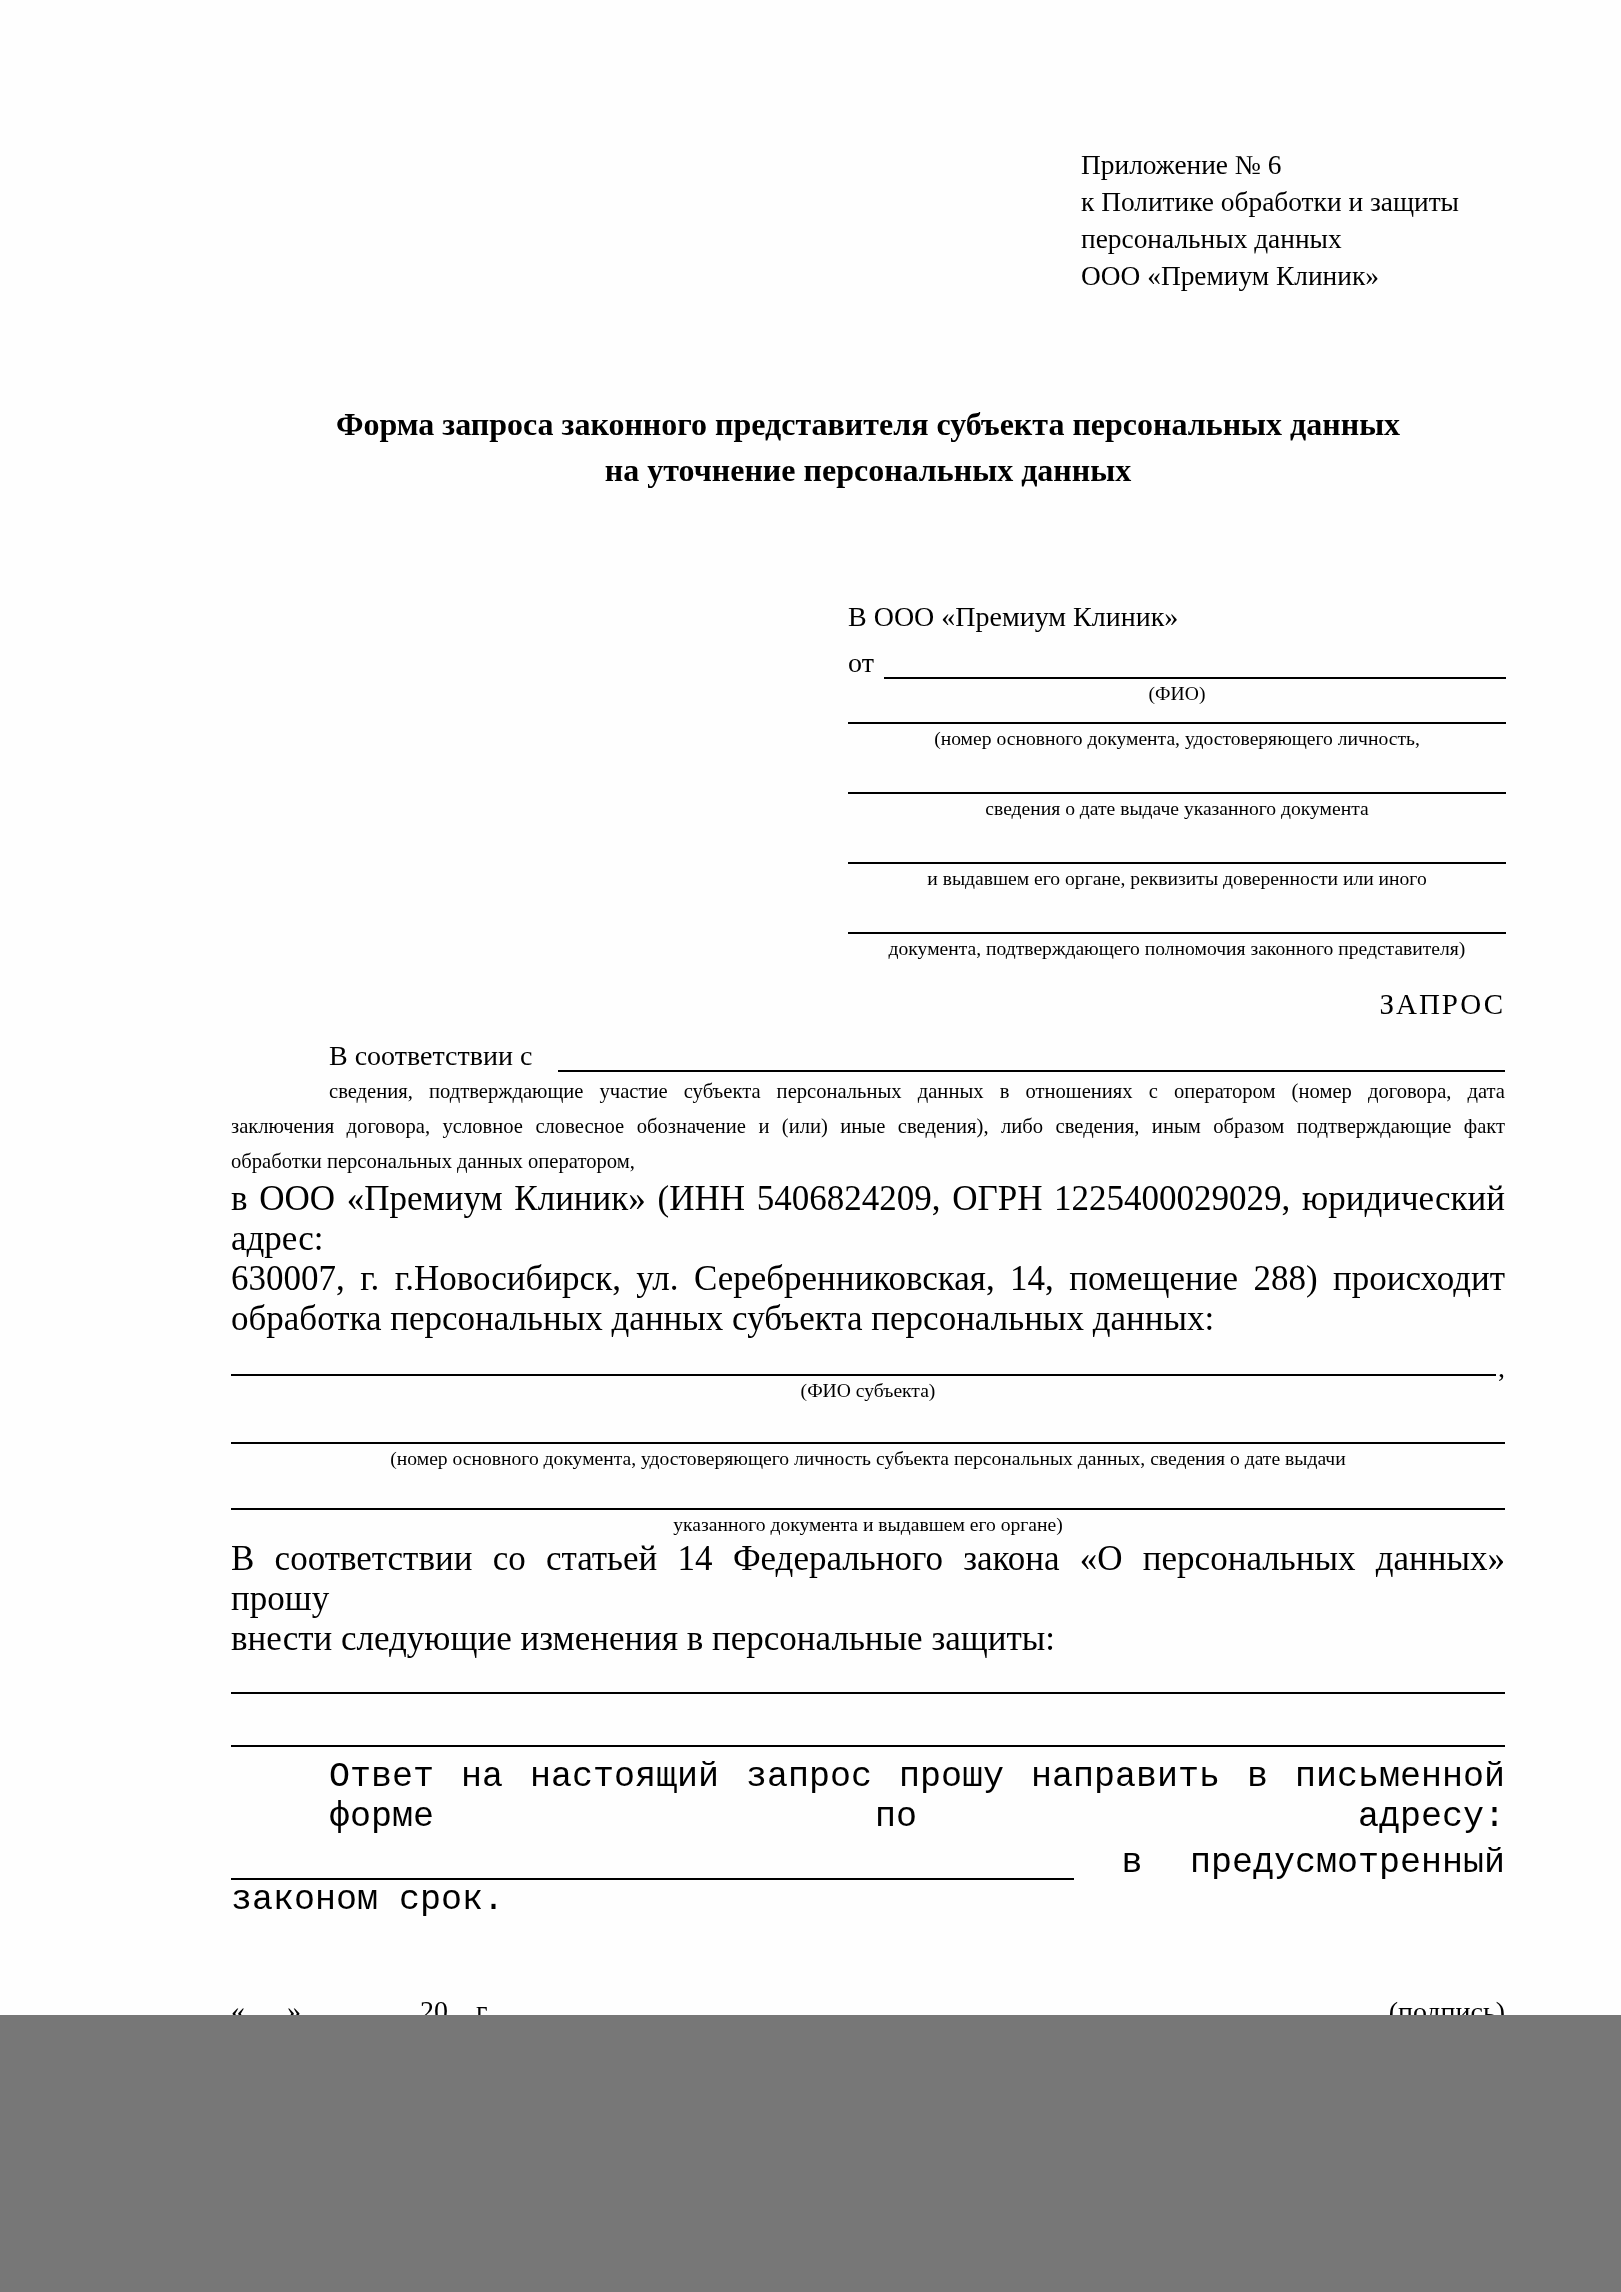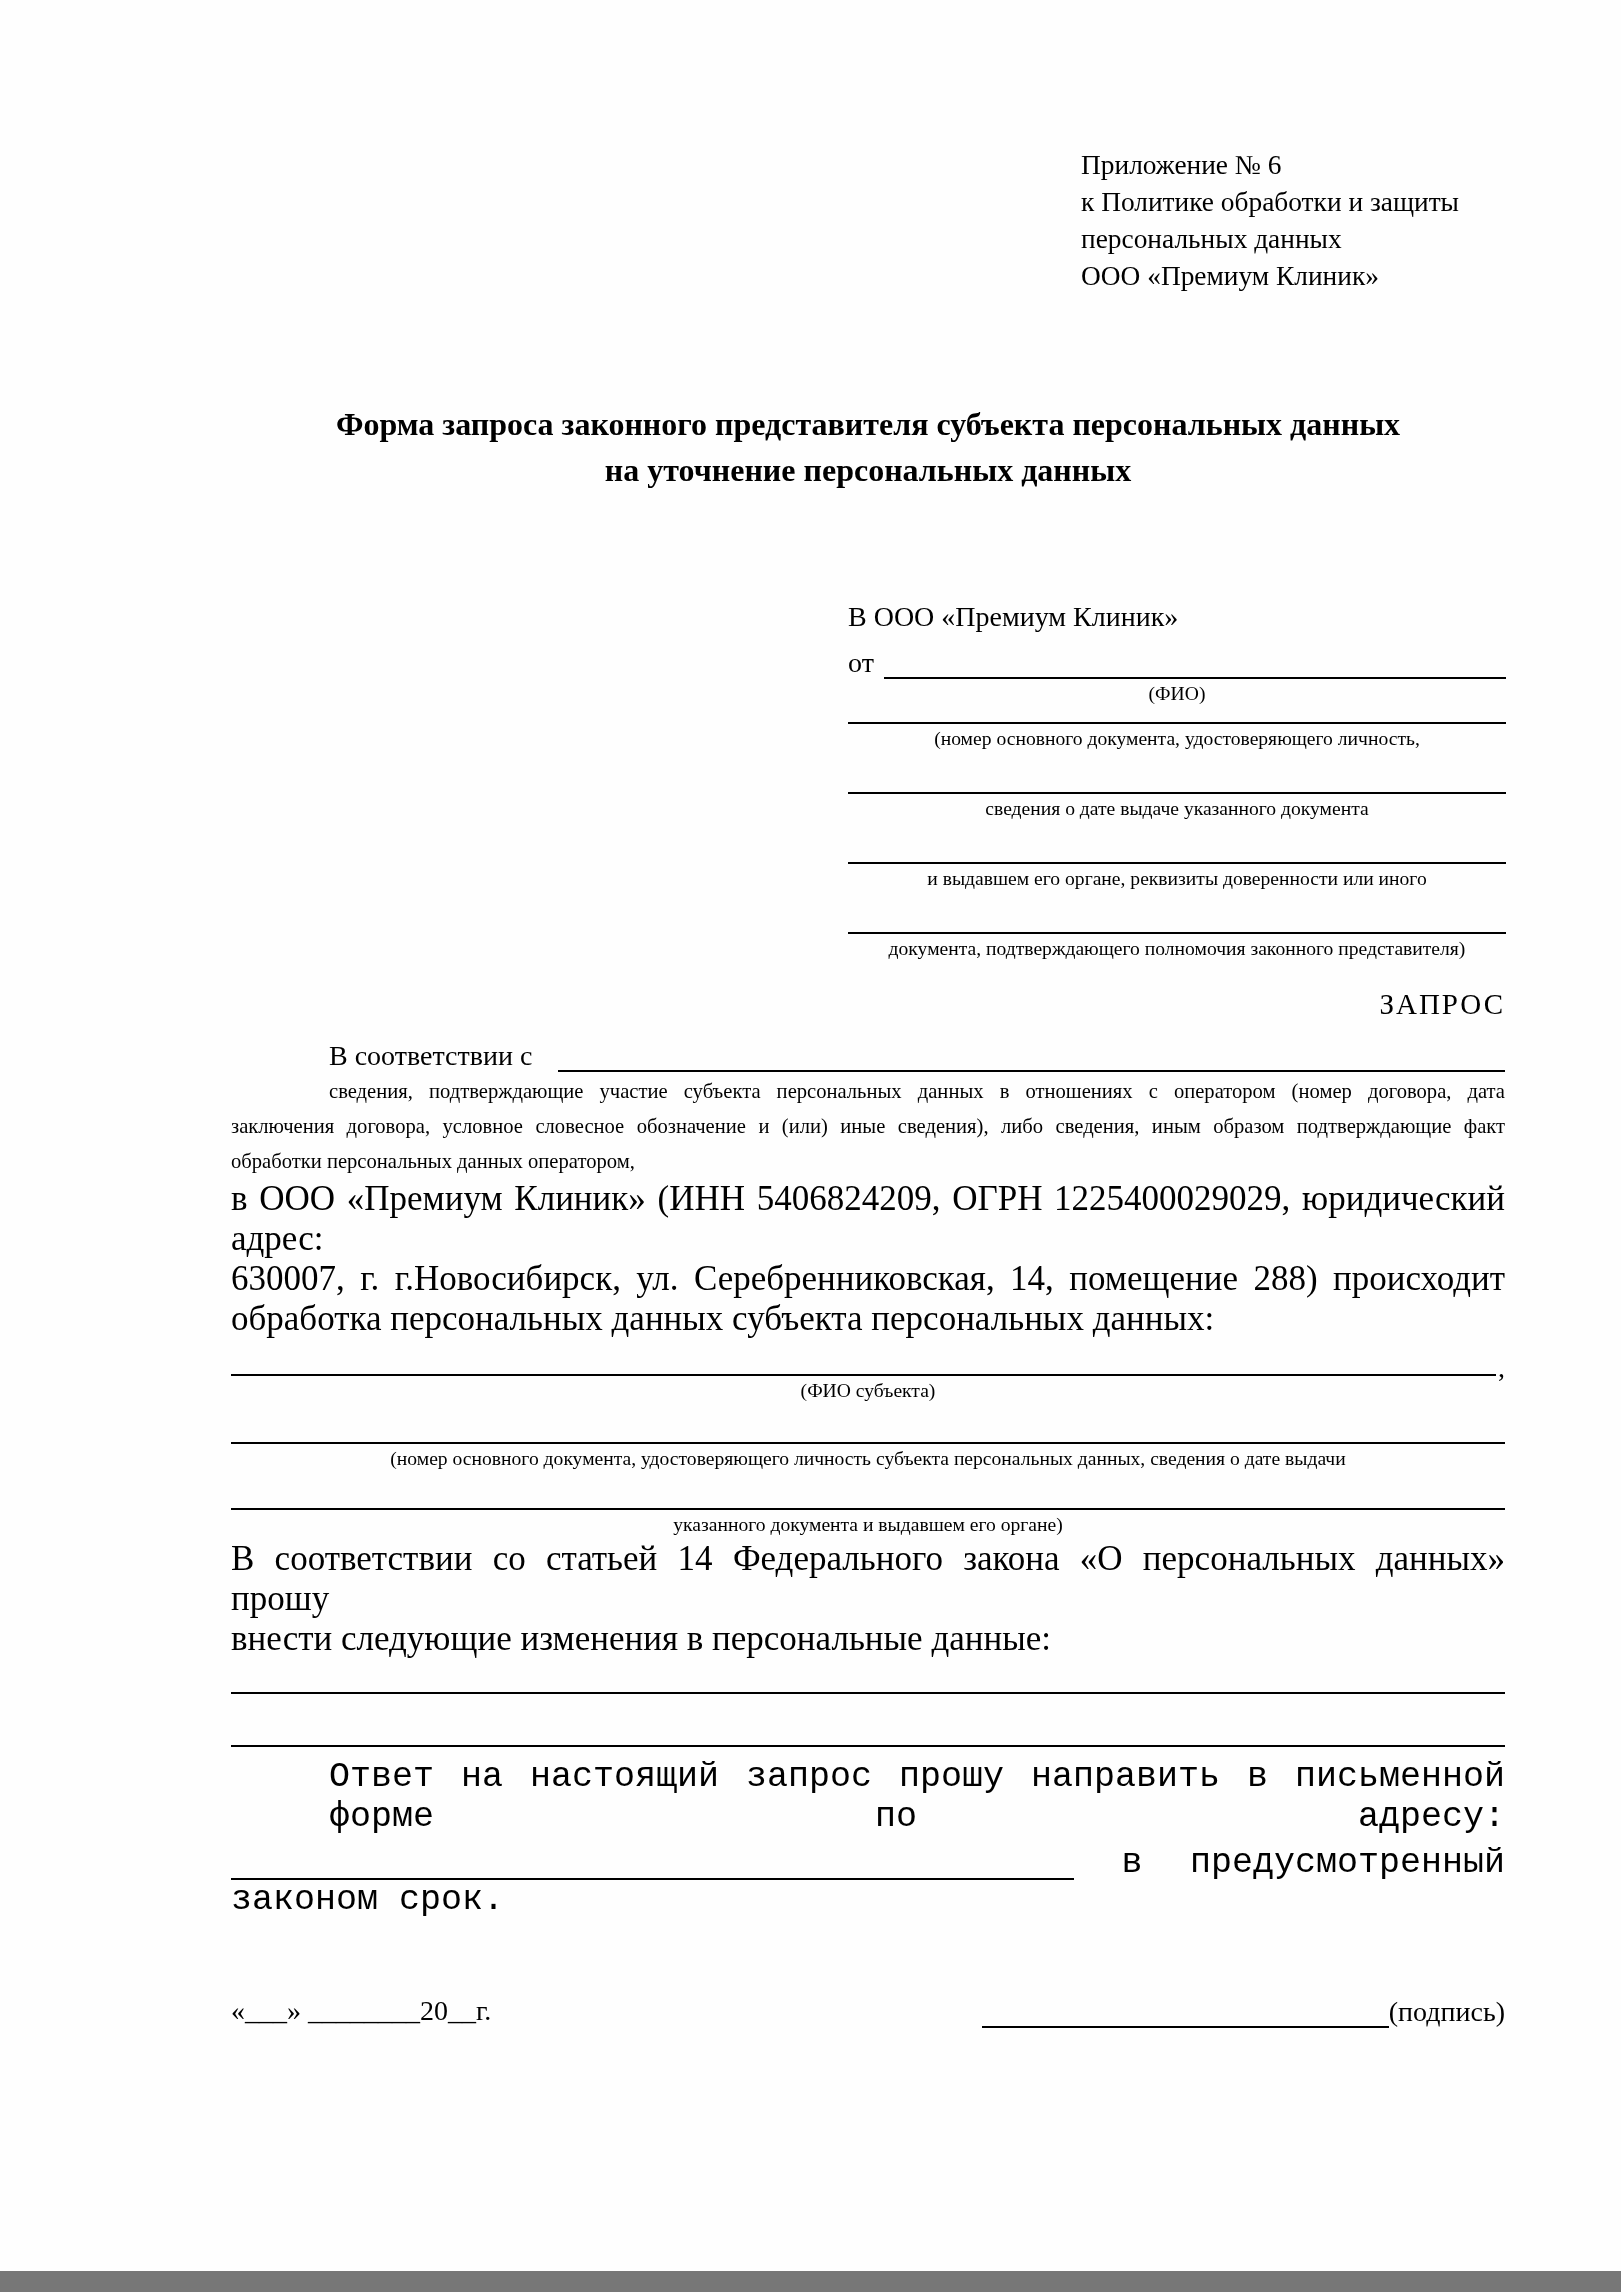--- a/index.html
+++ b/index.html
@@ -1,19 +1,19 @@
 <!DOCTYPE html>
 <html><head>
 <meta charset="utf-8">
 <style>
   html, body { margin: 0; padding: 0; background: #777; }
   .page {
     position: relative;
     width: 1621px;
-    height: 2271px;
+    height: 2015px;
     margin: 0 auto;
     background: #fefefe;
     color: #000;
     font-family: "Liberation Serif", "DejaVu Serif", serif;
     font-size: 28px;
     box-sizing: border-box;
     padding: 147px 116px 0 231px;
     overflow: hidden;
   }
   
@@ -117,21 +117,21 @@
   <div class="caption">(ФИО субъекта)</div>
 
   <div class="full-rule" style="margin-top:37px;"></div>
   <div class="caption">(номер основного документа, удостоверяющего личность субъекта персональных данных, сведения о дате выдачи</div>
 
   <div class="full-rule" style="margin-top:35px;"></div>
   <div class="caption">указанного документа и выдавшем его органе)</div>
 
   <div class="par">
     <div class="just">В соответствии со статьей 14 Федерального закона «О персональных данных» прошу</div>
-    <div>внести следующие изменения в персональные данные:</div>
+    <div>внести следующие изменения в персональные защиты:</div>
   </div>
 
   <div class="full-rule" style="margin-top:33px;"></div>
   <div class="full-rule" style="margin-top:51px;"></div>
 
   <div class="par" style="margin-top:9.8px;font-family:Liberation Mono, monospace;">
     <div class="just indent">Ответ на настоящий запрос прошу направить в письменной форме по адресу:</div>
     <div class="answer-mid">
       <span class="blank"></span>
       <span class="w">в</span>

